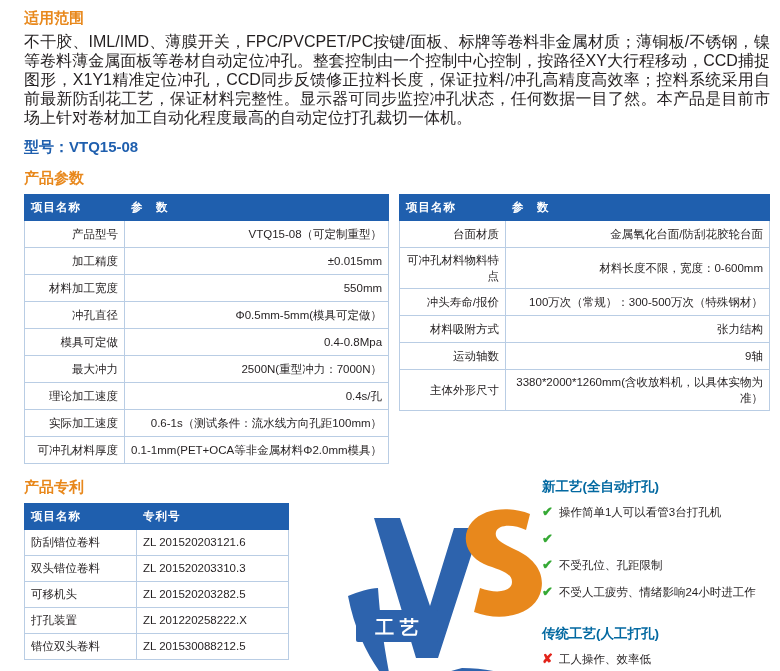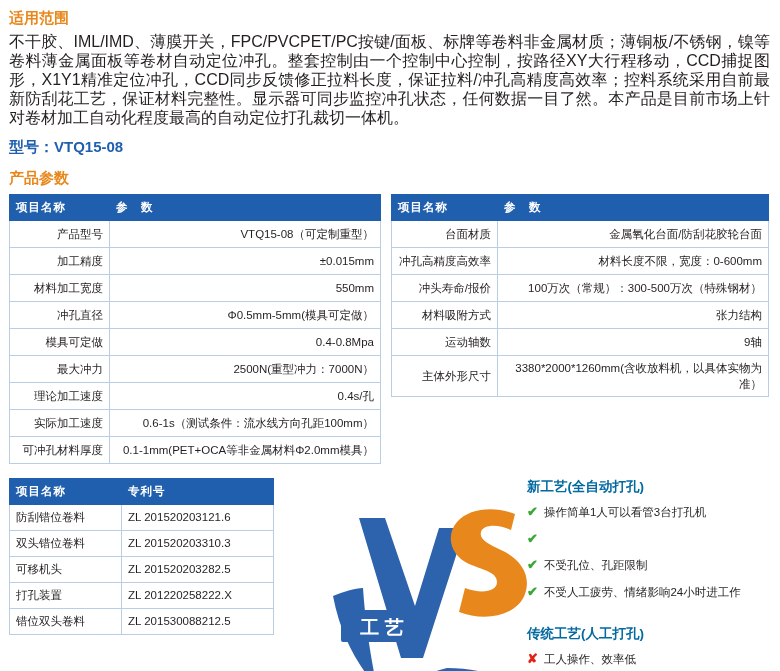--- a/index.html
+++ b/index.html
@@ -13,21 +13,21 @@
     font-family: "Liberation Sans", sans-serif;
     color: #231f20;
     position: relative;
     overflow: hidden;
   }
   .page {
     position: relative;
     width: 780px;
     height: 671px;
     box-sizing: border-box;
-    padding: 8px 10px 0 9px;
+    padding: 8px 10px 0 24px;
   }
   .section-title {
     color: #e8881c;
     font-size: 15px;
     font-weight: bold;
     line-height: 20px;
     margin: 0 0 4px 0;
   }
   .intro {
     font-size: 16px;
@@ -245,21 +245,21 @@
           <th>项目名称</th>
           <th>参　数</th>
         </tr>
       </thead>
       <tbody>
         <tr>
           <td>台面材质</td>
           <td>金属氧化台面/防刮花胶轮台面</td>
         </tr>
         <tr>
-          <td>冲孔高精度高效率</td>
+          <td>可冲孔材料物料特点</td>
           <td>材料长度不限，宽度：0-600mm</td>
         </tr>
         <tr>
           <td>冲头寿命/报价</td>
           <td>100万次（常规）：300-500万次（特殊钢材）</td>
         </tr>
         <tr>
           <td>材料吸附方式</td>
           <td>张力结构</td>
         </tr>
@@ -272,20 +272,21 @@
           <td>3380*2000*1260mm(含收放料机，以具体实物为准）</td>
         </tr>
       </tbody>
     </table>
 
   </div>
 
   <div class="lower">
 
     <div class="patent-col">
+      <div class="patent-title">产品专利</div>
       <table class="patent">
         <colgroup>
             <col class="p1">
             <col>
           </colgroup>
         <thead>
           <tr>
             <th>项目名称</th>
             <th>专利号</th>
           </tr>

